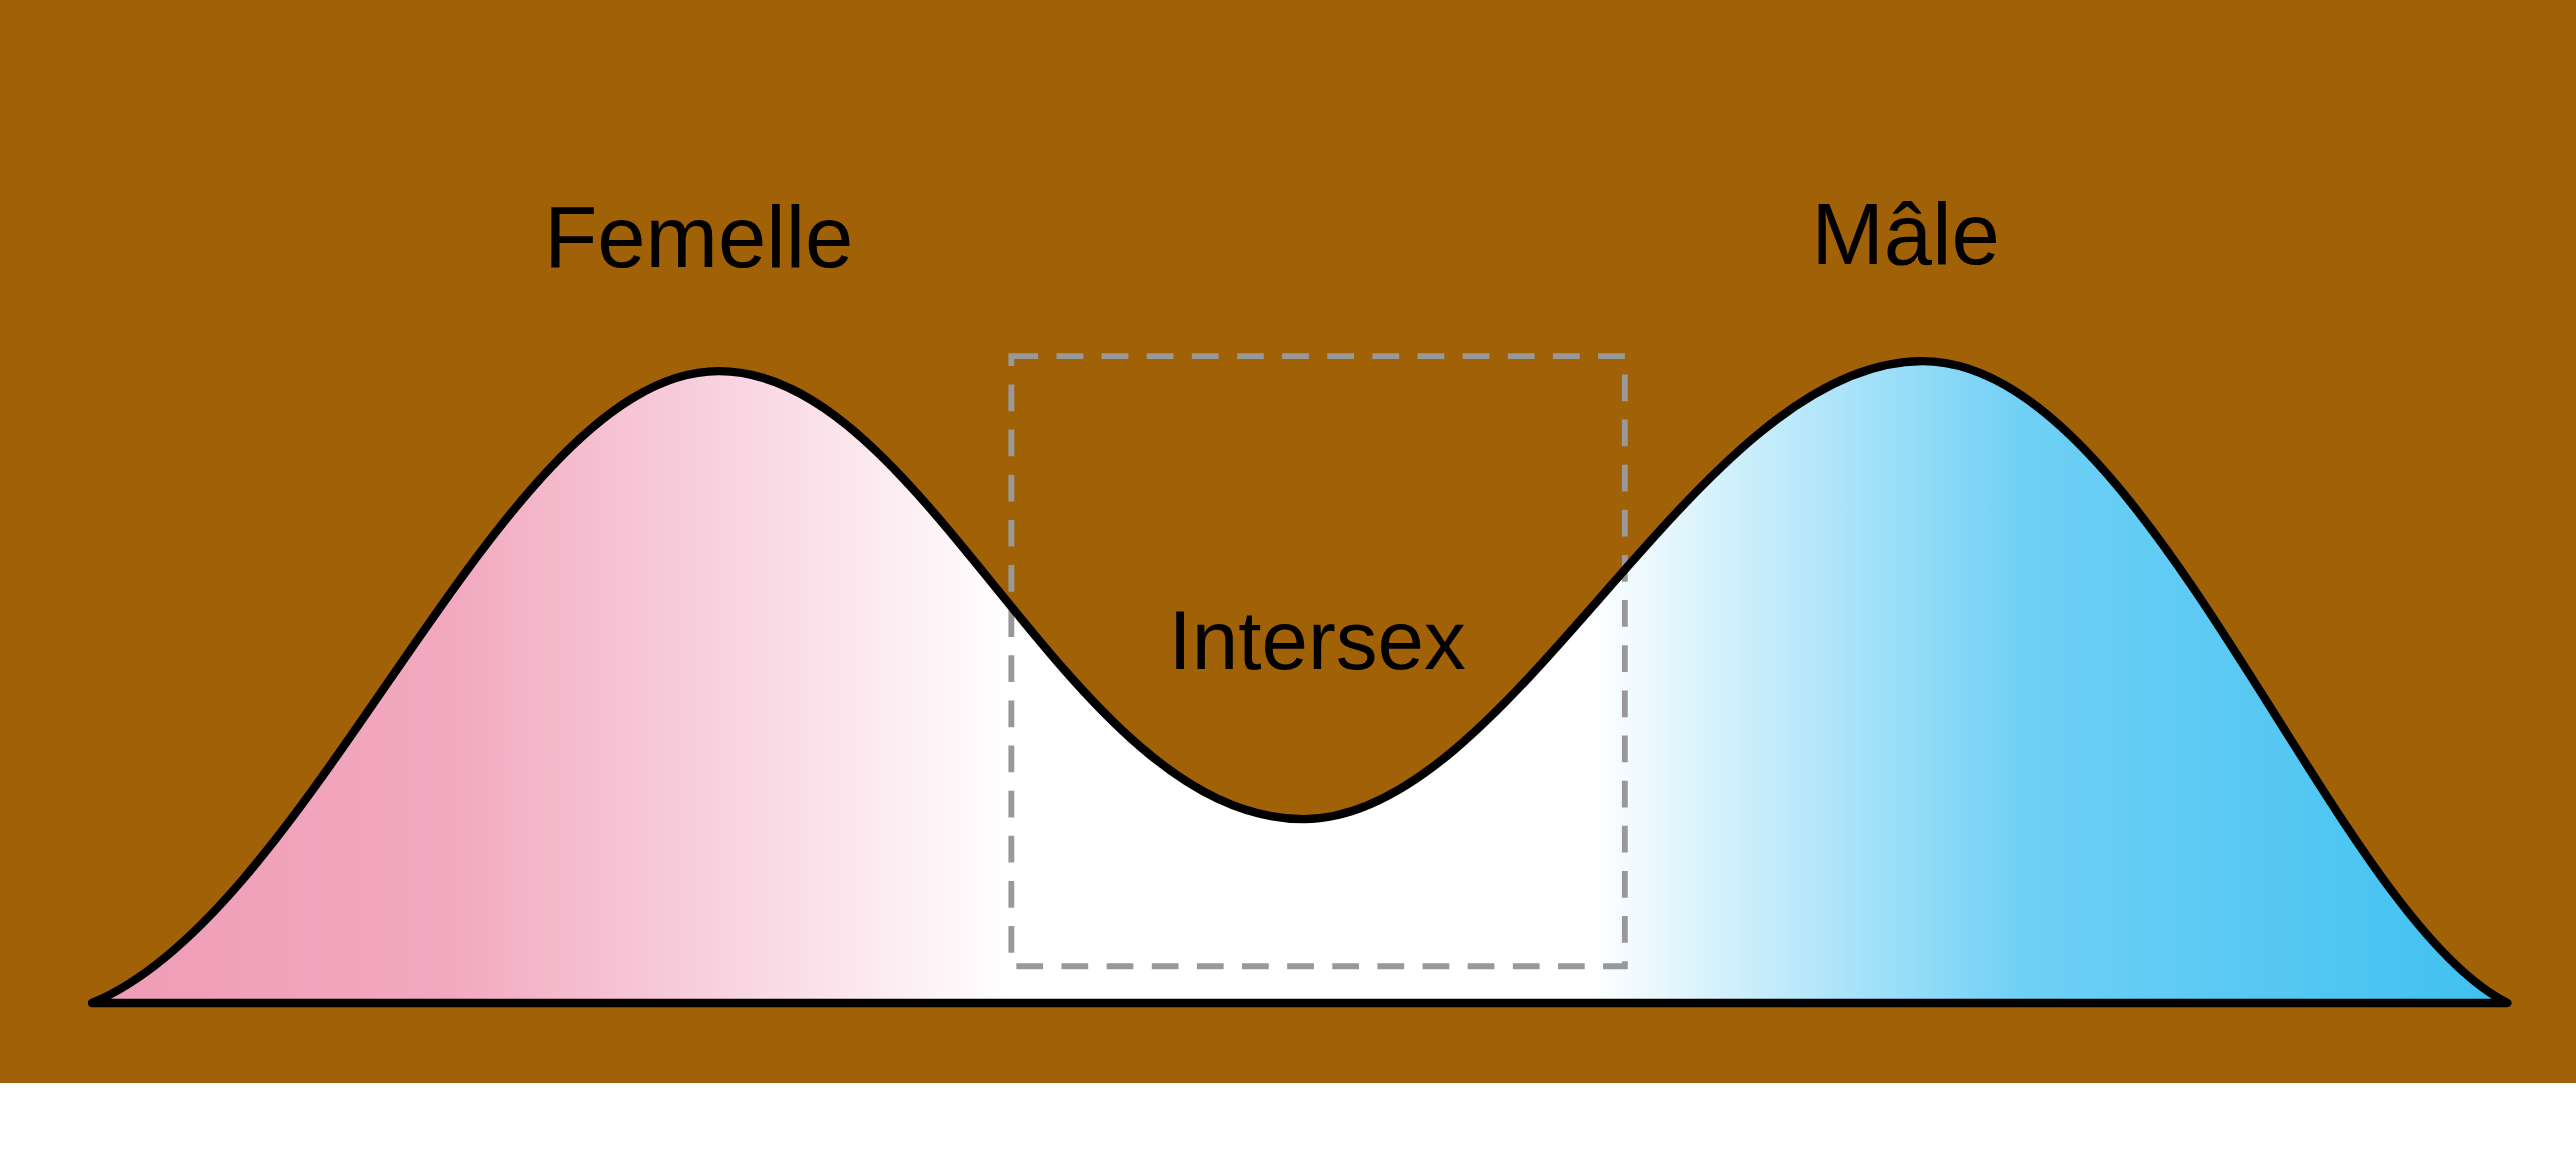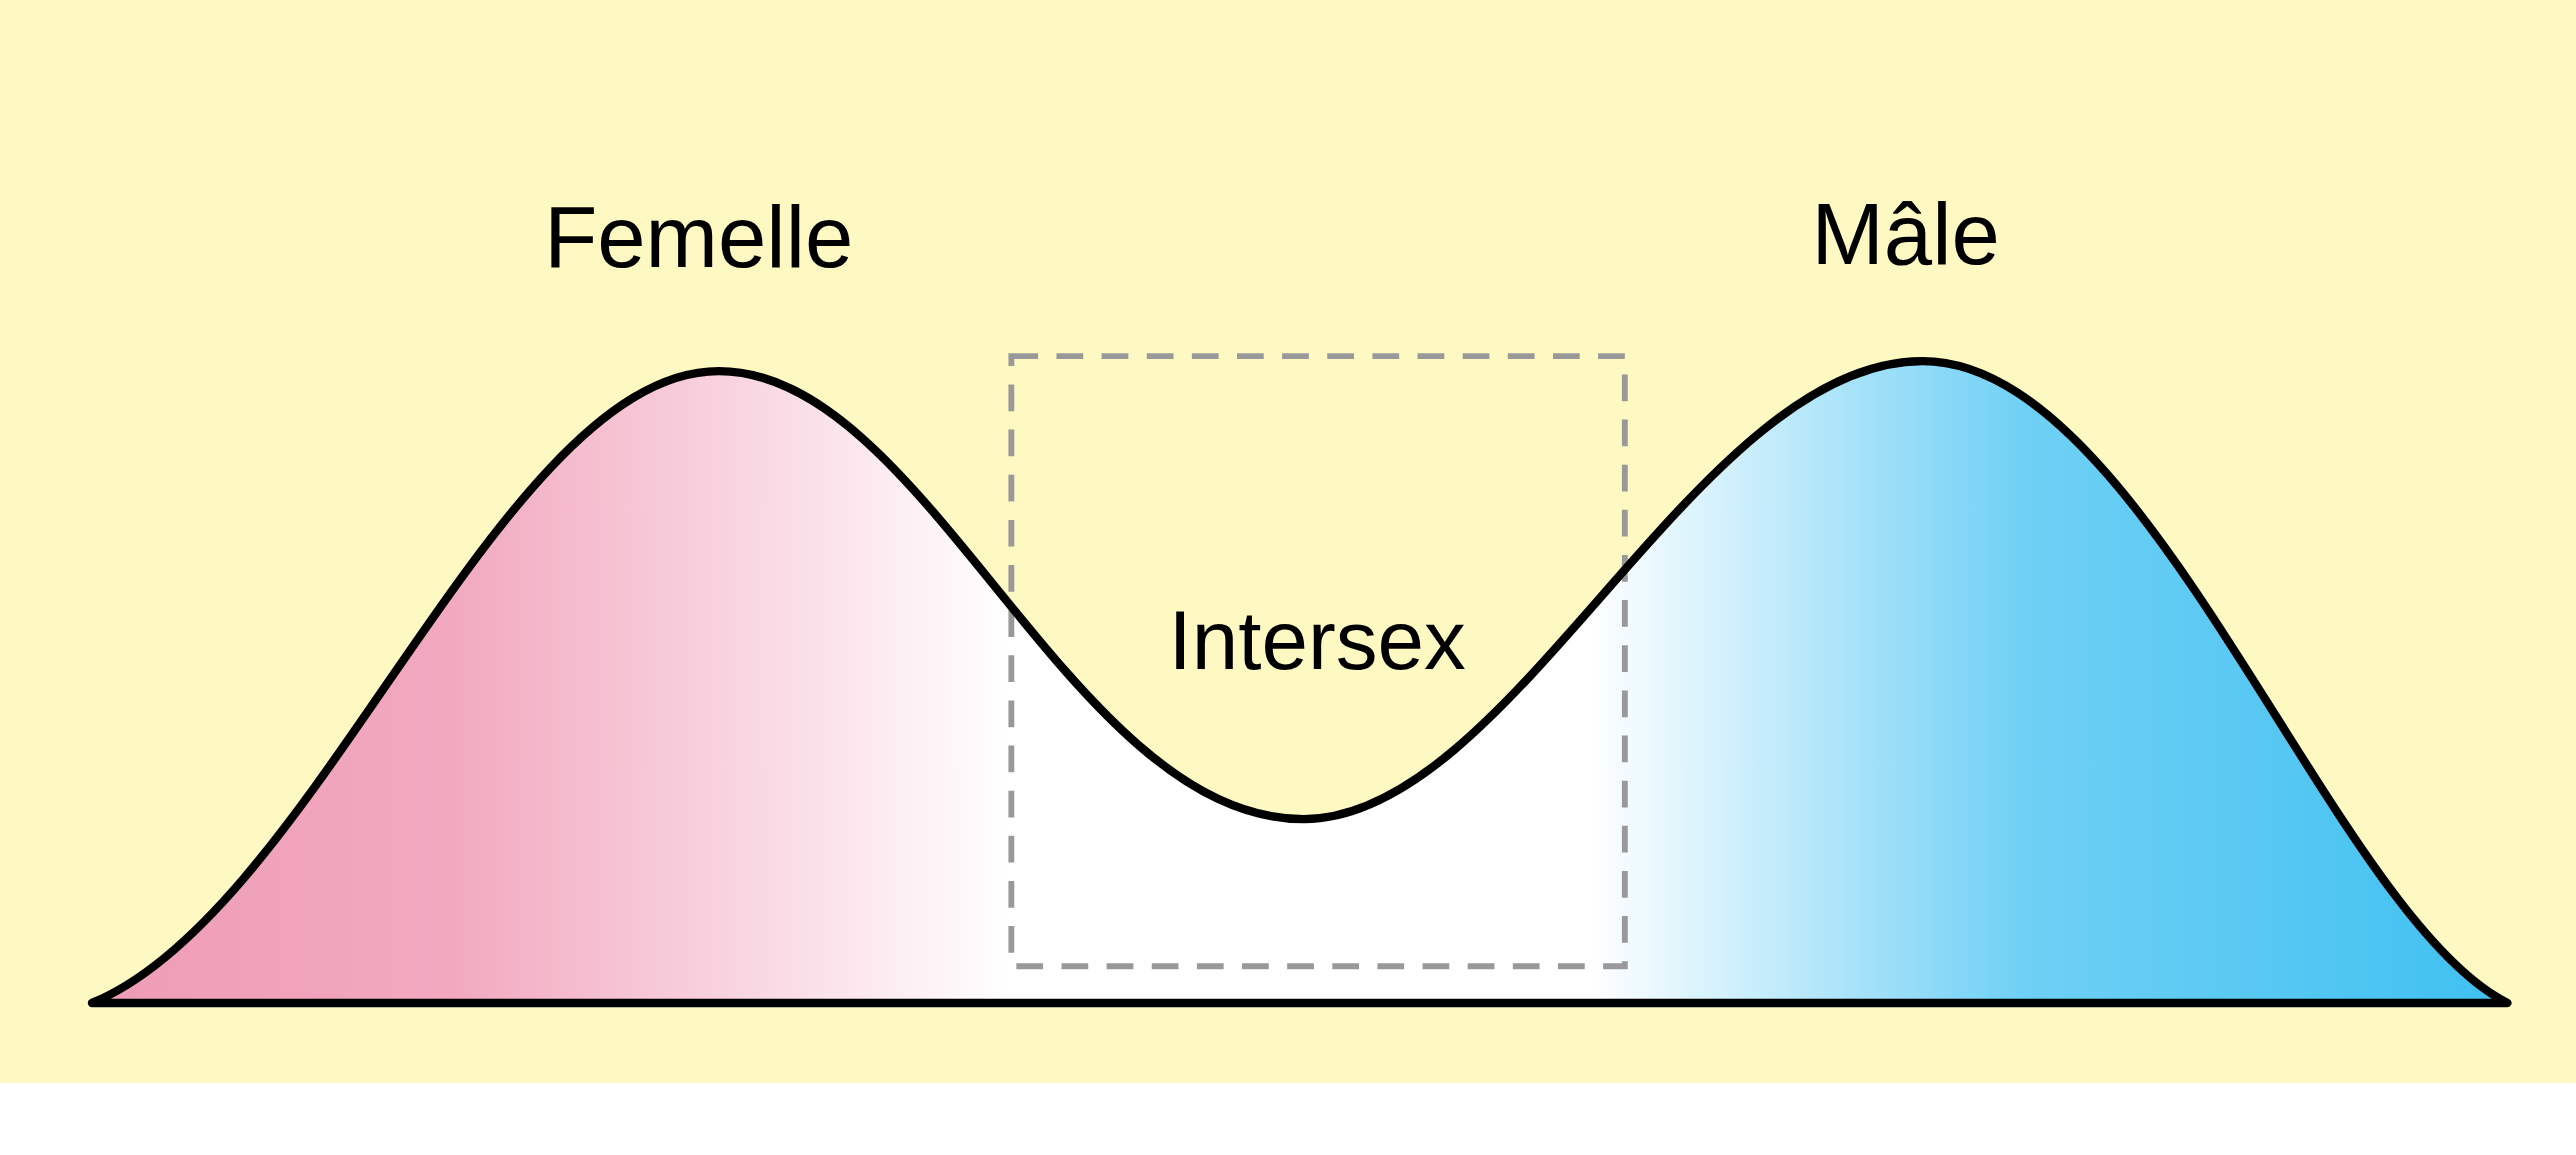--- a/index.html
+++ b/index.html
@@ -3,21 +3,21 @@
 <meta charset="utf-8">
 <style>
   html, body {
     margin: 0;
     padding: 0;
     background: #ffffff;
     font-family: "Liberation Sans", sans-serif;
   }
   .figure-wrap {
     width: 100%;
-    background: #fef9c3;
+    background: #a16207;
     text-align: center;
   }
   svg {
     display: block;
     width: 100%;
     height: auto;
   }
   .peak-label {
     font-family: "Liberation Sans", sans-serif;
     font-size: 52px;

